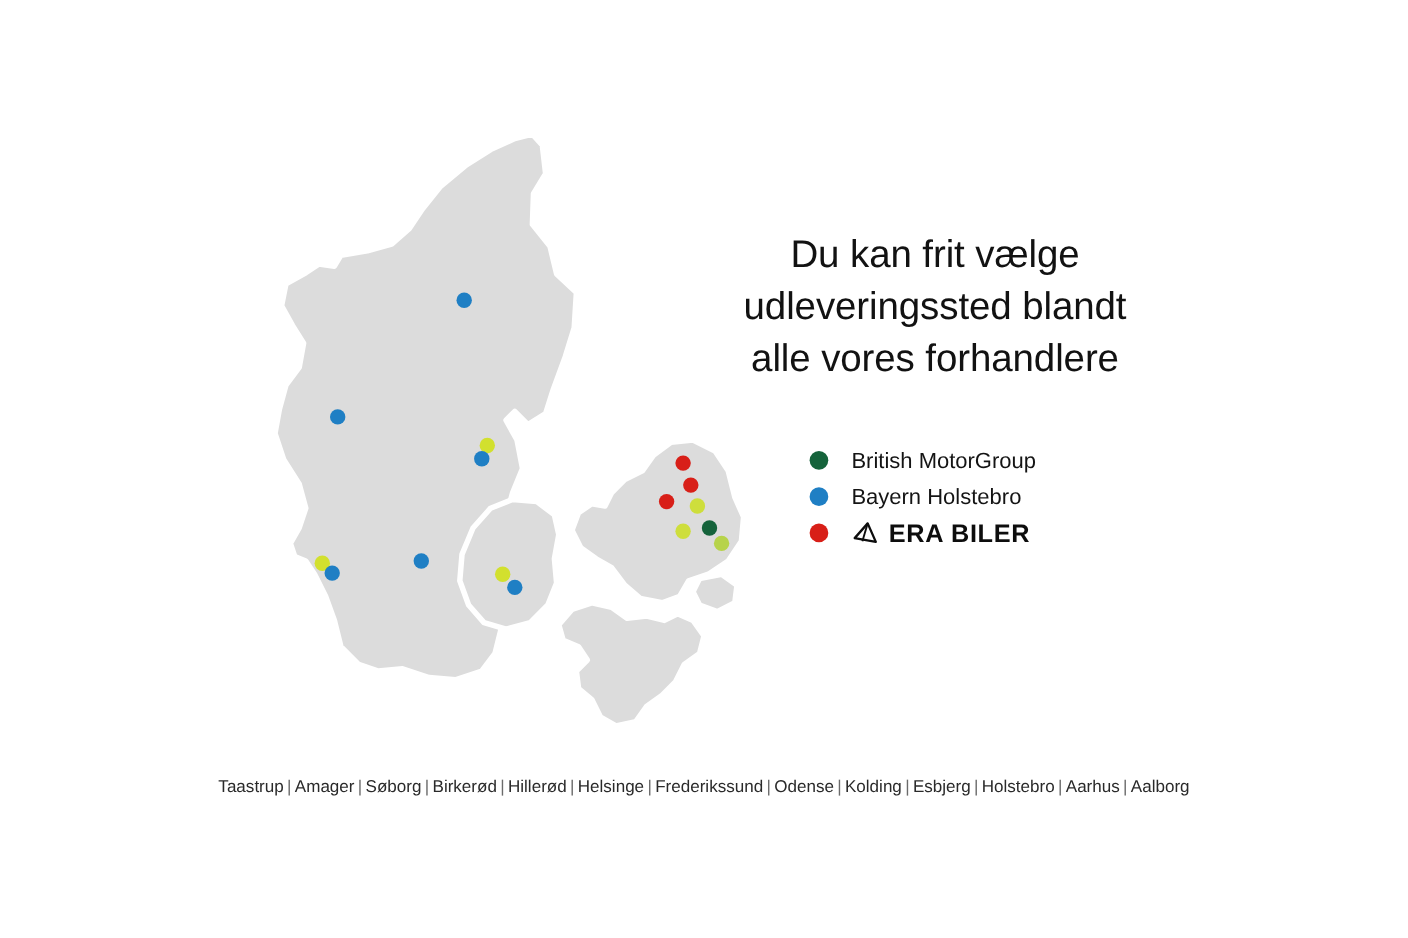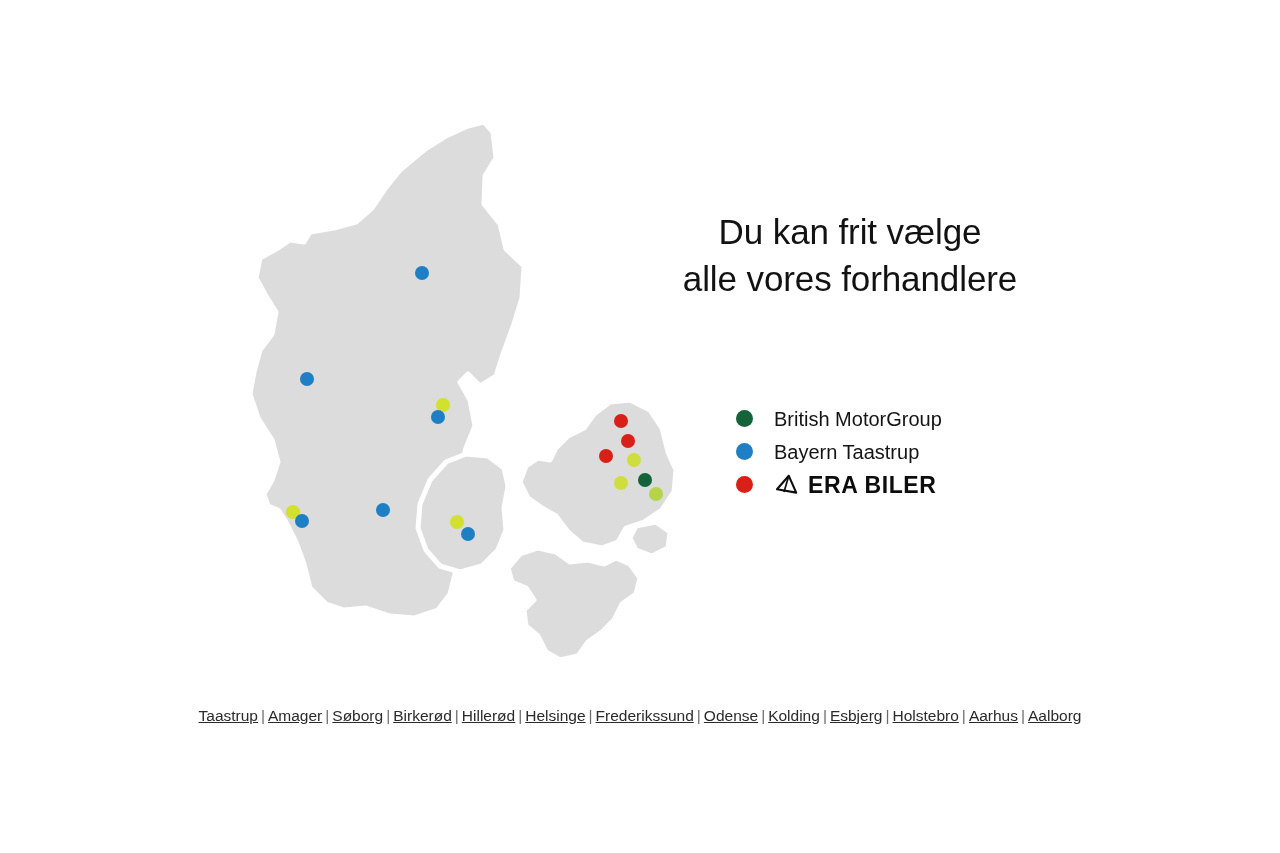--- a/index.html
+++ b/index.html
@@ -116,21 +116,21 @@
   #city-list {
     position: absolute;
     left: 0;
     top: 705px;
     width: 1280px;
     text-align: center;
     font-size: 15.5px;
     line-height: 22px;
     color: #2a2a2a;
   }
-  #city-list .city { white-space: nowrap; text-decoration: underline; }
+  #city-list .city { white-space: nowrap; }
   #city-list .sep {
     color: #6b6b6b;
     padding: 0 3px;
   }
 </style>
 </head>
 <body>
 
 <div id="page">
 
@@ -304,33 +304,34 @@
           <circle cx="396" cy="342" r="7" fill="#cede3c"></circle>
           <circle cx="383" cy="365" r="7" fill="#cede3c"></circle>
           <circle cx="407" cy="362" r="7" fill="#15633b"></circle>
           <circle cx="418" cy="376" r="7" fill="#b7d34a"></circle>
         </g>
     </svg>
   </div>
 
   <div id="headline">
     <span class="hl-line">Du kan frit vælge</span>
+    <span class="hl-line">udleveringssted blandt</span>
     <span class="hl-line">alle vores forhandlere</span>
   </div>
 
   <div id="legend">
 
     <div class="legend-row">
       <span class="legend-dot" style="background:#15633b"></span>
       <span class="legend-label">British MotorGroup</span>
     </div>
 
     <div class="legend-row">
       <span class="legend-dot" style="background:#1f7fc4"></span>
-      <span class="legend-label">Bayern Taastrup</span>
+      <span class="legend-label">Bayern Holstebro</span>
     </div>
 
 
     <div class="legend-row">
       <span class="legend-dot" style="background:#d81f18"></span>
       <span class="legend-brand">
         <svg class="era-mark" viewBox="0 0 26 22" xmlns="http://www.w3.org/2000/svg">
           <path d="M14.8 1.8 L3.0 15.2 L22.2 18.6 Z" fill="none" stroke="#0d0d0d" stroke-width="2.1" stroke-linejoin="round"></path>
           <path d="M14.8 1.8 L10.0 18.0" fill="none" stroke="#0d0d0d" stroke-width="1.7"></path>
         </svg>

